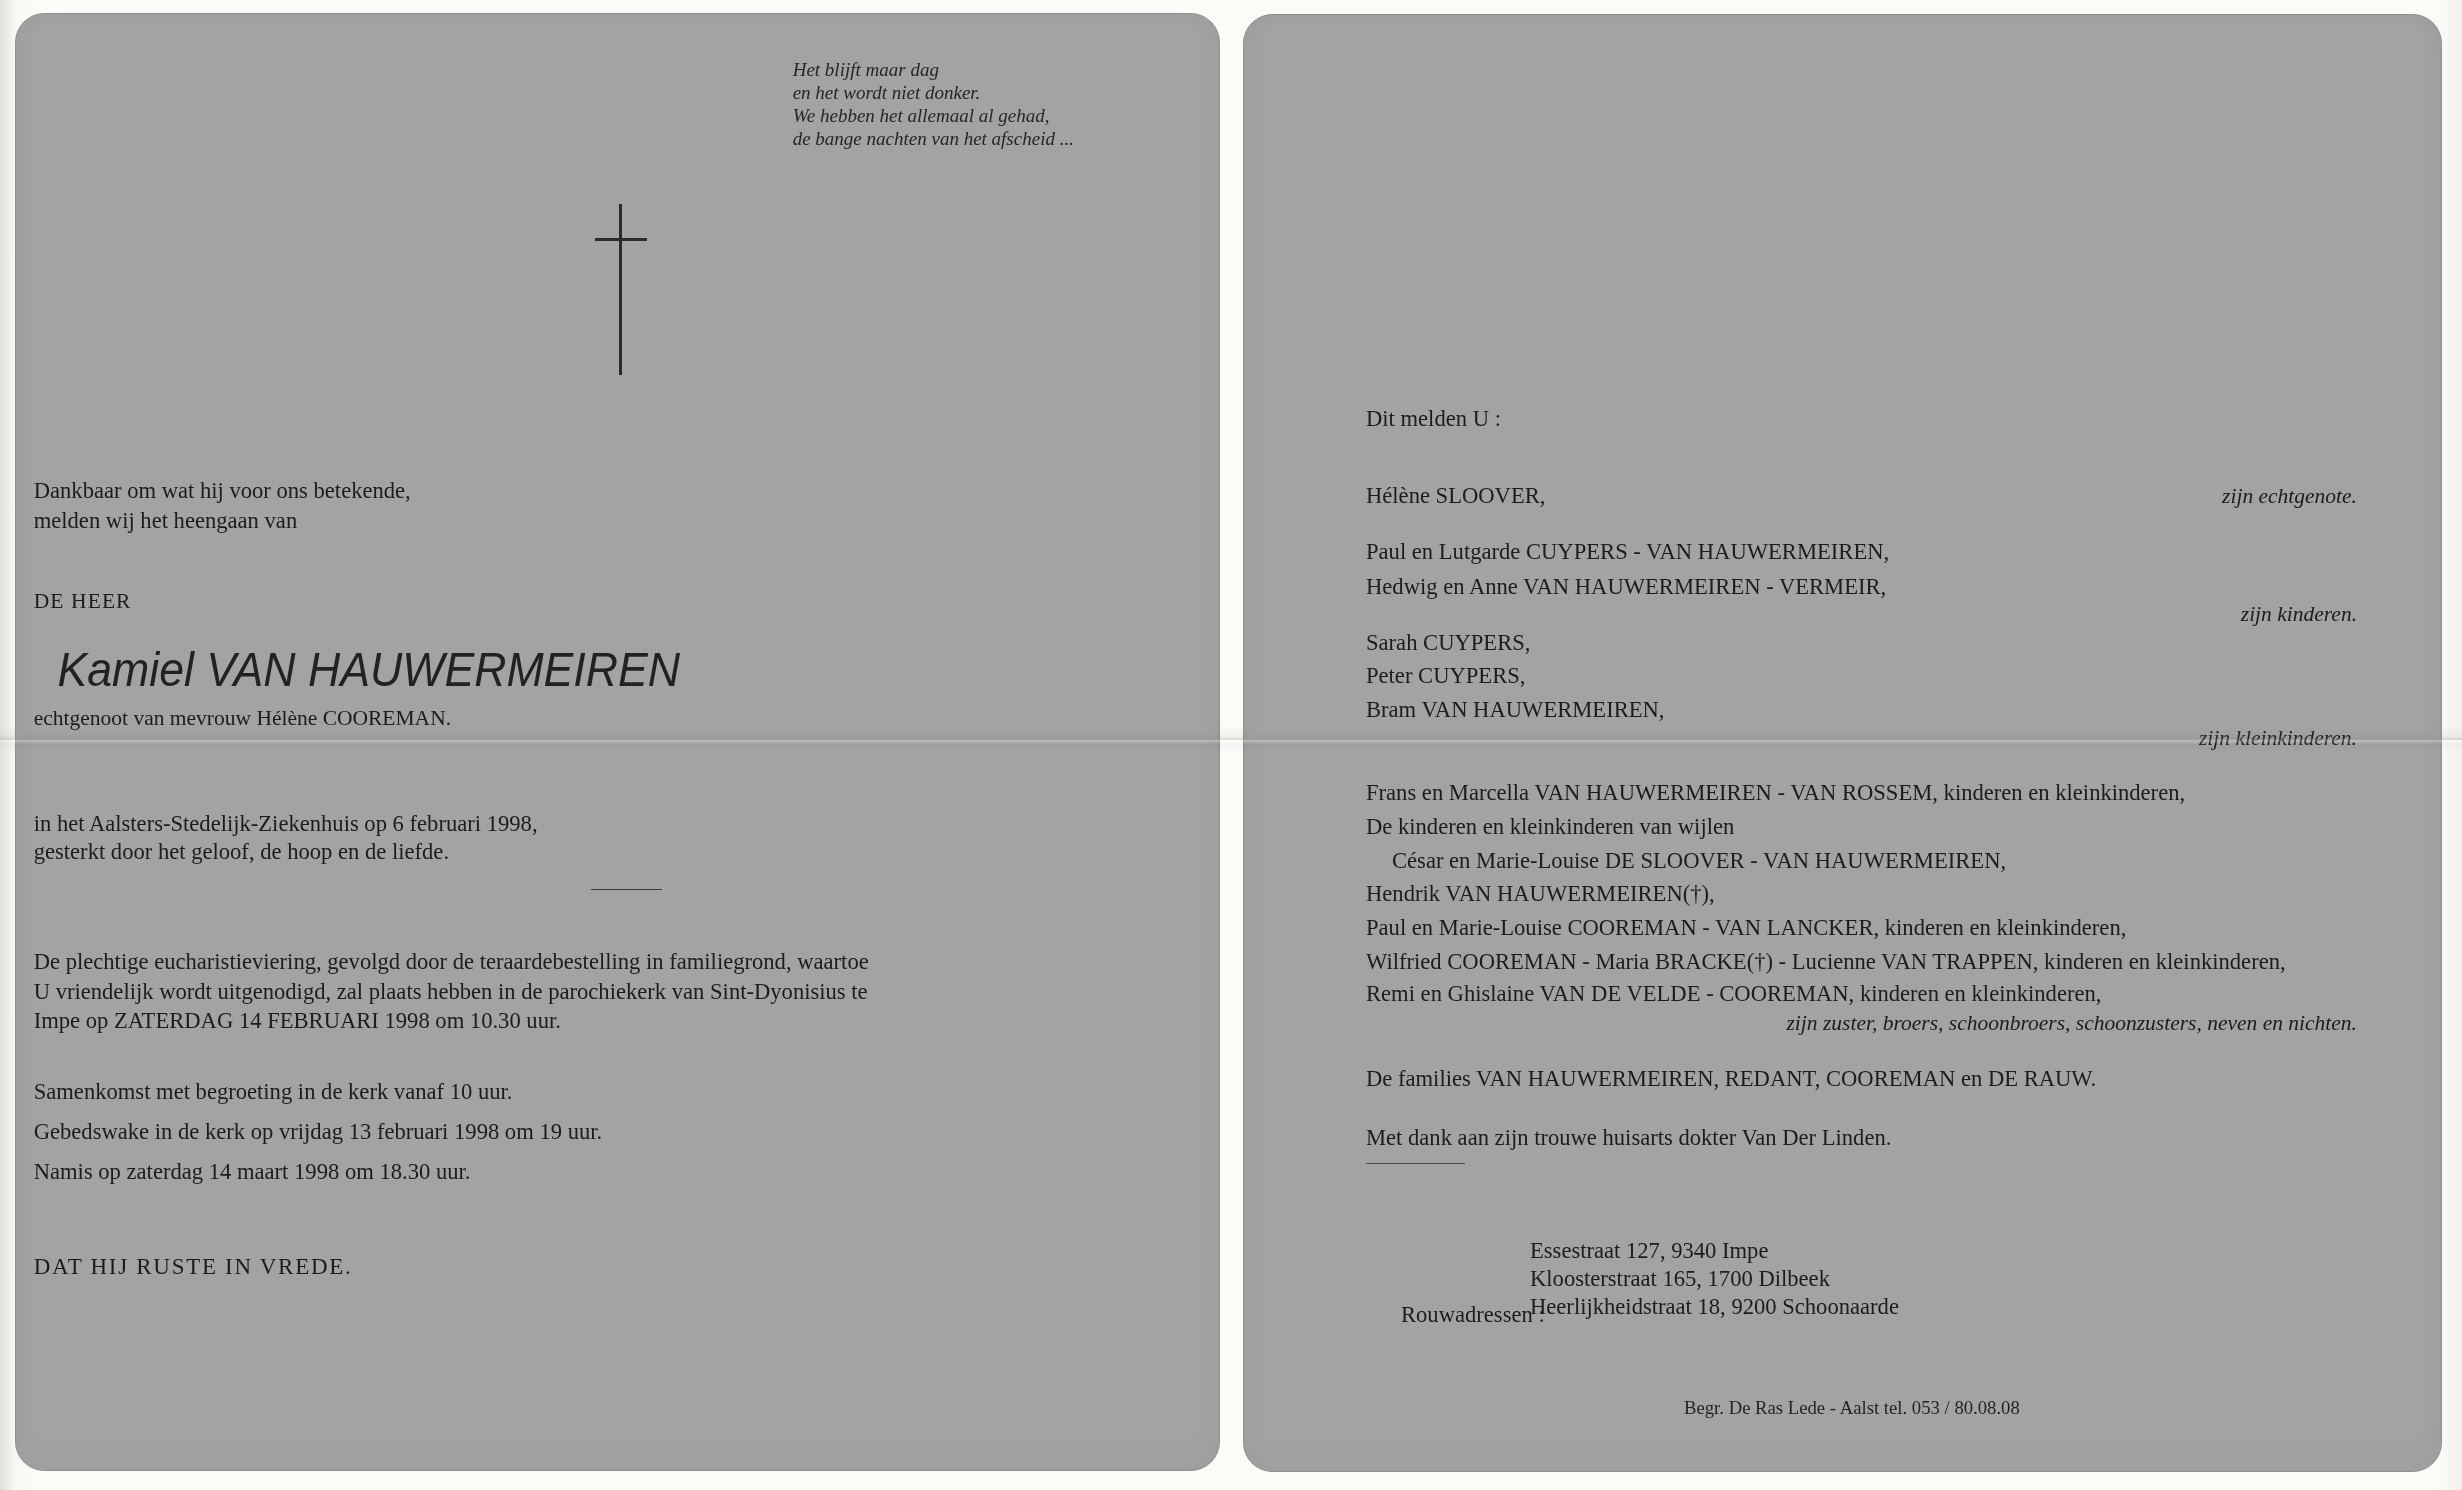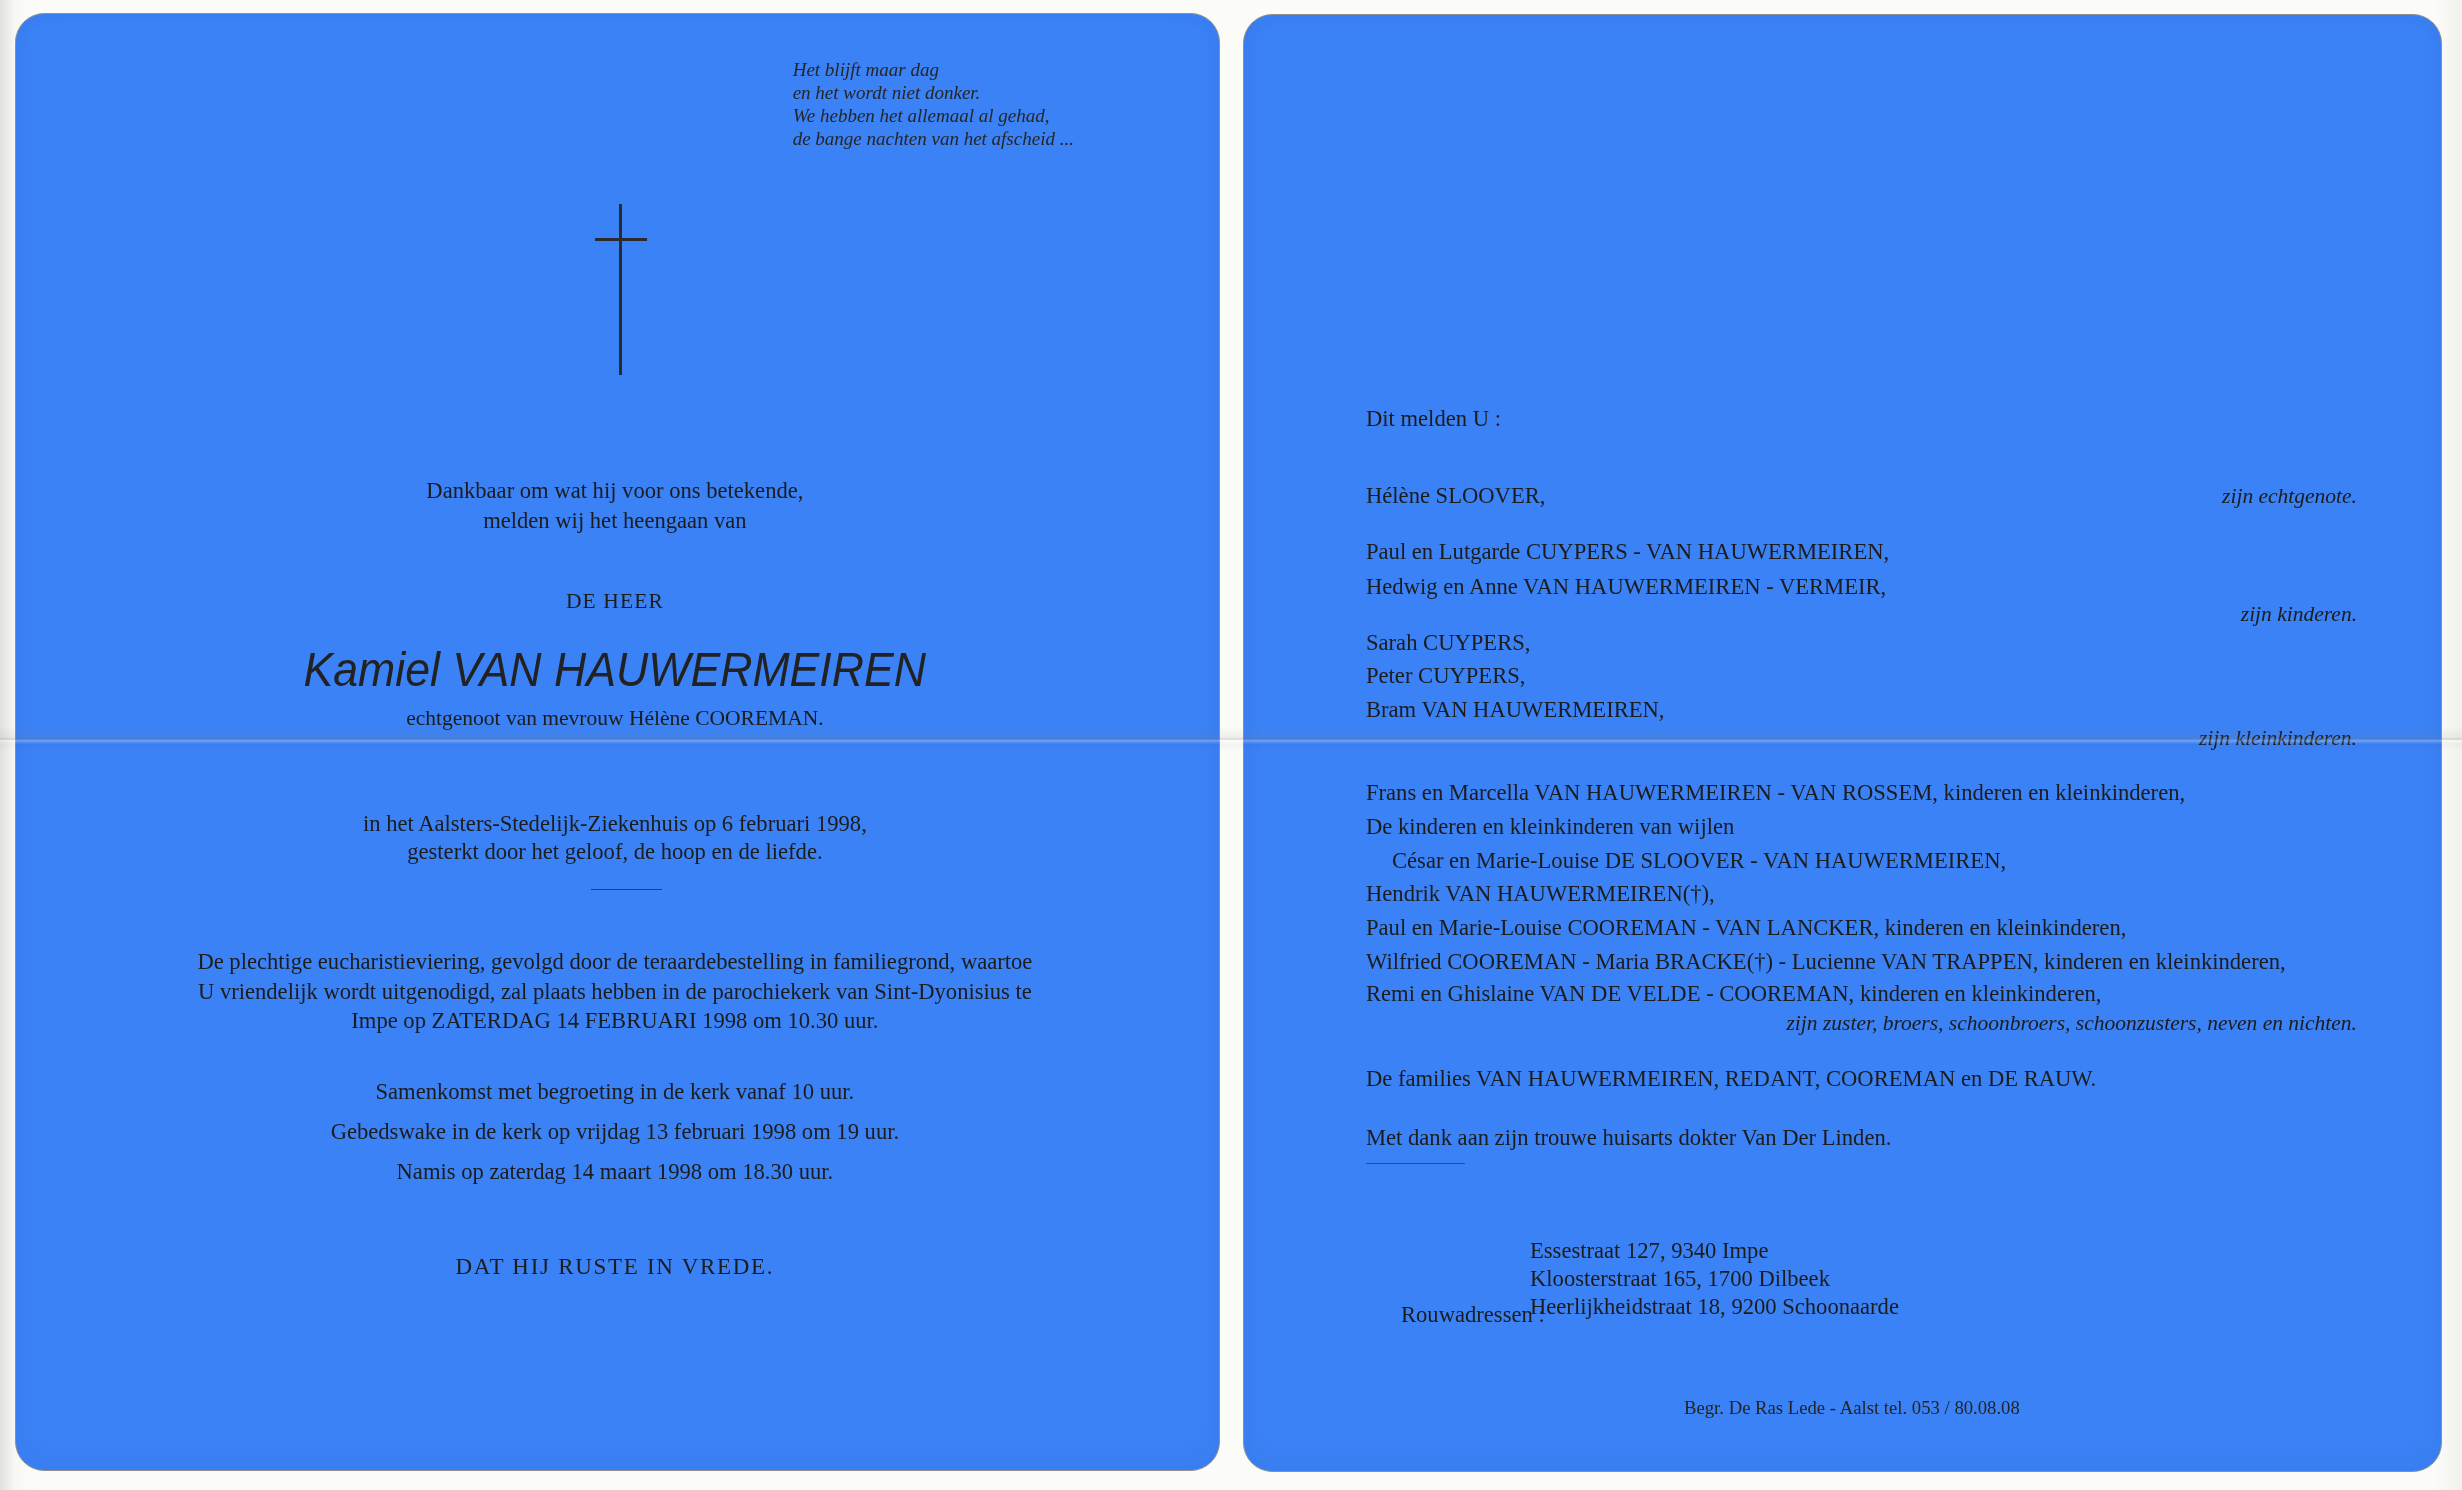--- a/index.html
+++ b/index.html
@@ -7,29 +7,29 @@
     width:2462px;height:1491px;
     background:linear-gradient(90deg,#e0e0dd 0px,#f7f7f4 14.7px,#fbfbf8 34px,#fbfbf8 2435px,#f1f1ee 2462px);
     font-family:"Liberation Serif","DejaVu Serif",serif;
     color:#1c1c1c;
     overflow:hidden;
     position:relative;
   }
   .scan{position:absolute;inset:0;}
   .page{
     position:absolute;
-    background:#3b82f6;
+    background:#a3a3a3;
     border:1.7px solid #8f8f8f;
     border-radius:29.4px;
     box-shadow:inset 0 -10.2px 28px rgba(60,60,55,0.035), inset 0 3.4px 17px rgba(60,60,55,0.02);
   }
   .page-left{left:14.7px;top:13px;width:1203px;height:1456px;}
   .page-right{left:1243px;top:14px;width:1197px;height:1456px;}
   .line{position:absolute;white-space:nowrap;font-size:22.6px;line-height:1.2;}
-  .centered{left:18px;right:22.6px;text-align:center;white-space:nowrap;}
+  .centered{left:18px;right:22.6px;white-space:nowrap;}
   .poem{position:absolute;left:777px;top:44px;font-style:italic;font-size:19px;line-height:23px;color:#262626;}
   .cross{position:absolute;left:579px;top:190px;width:52px;height:171px;}
   .cross .v{position:absolute;left:24px;top:0;width:3.4px;height:100%;background:#2b2b2b;}
   .cross .h{position:absolute;left:0;top:34px;width:100%;height:2.8px;background:#2b2b2b;}
   .small-caps-title{font-size:21.5px;letter-spacing:1.1px;}
   .deceased{font-family:"Liberation Sans","DejaVu Sans",sans-serif;font-style:italic;font-size:48px;color:#222;}
   .deceased>span{display:inline-block;transform:scaleX(0.93);transform-origin:center;}
   .divider{position:absolute;height:0;border-top:1.7px solid #3c3c3c;}
   .closing{font-size:23px;letter-spacing:1.7px;}
   .role{position:absolute;right:84px;text-align:right;font-style:italic;font-size:21.5px;white-space:nowrap;}

